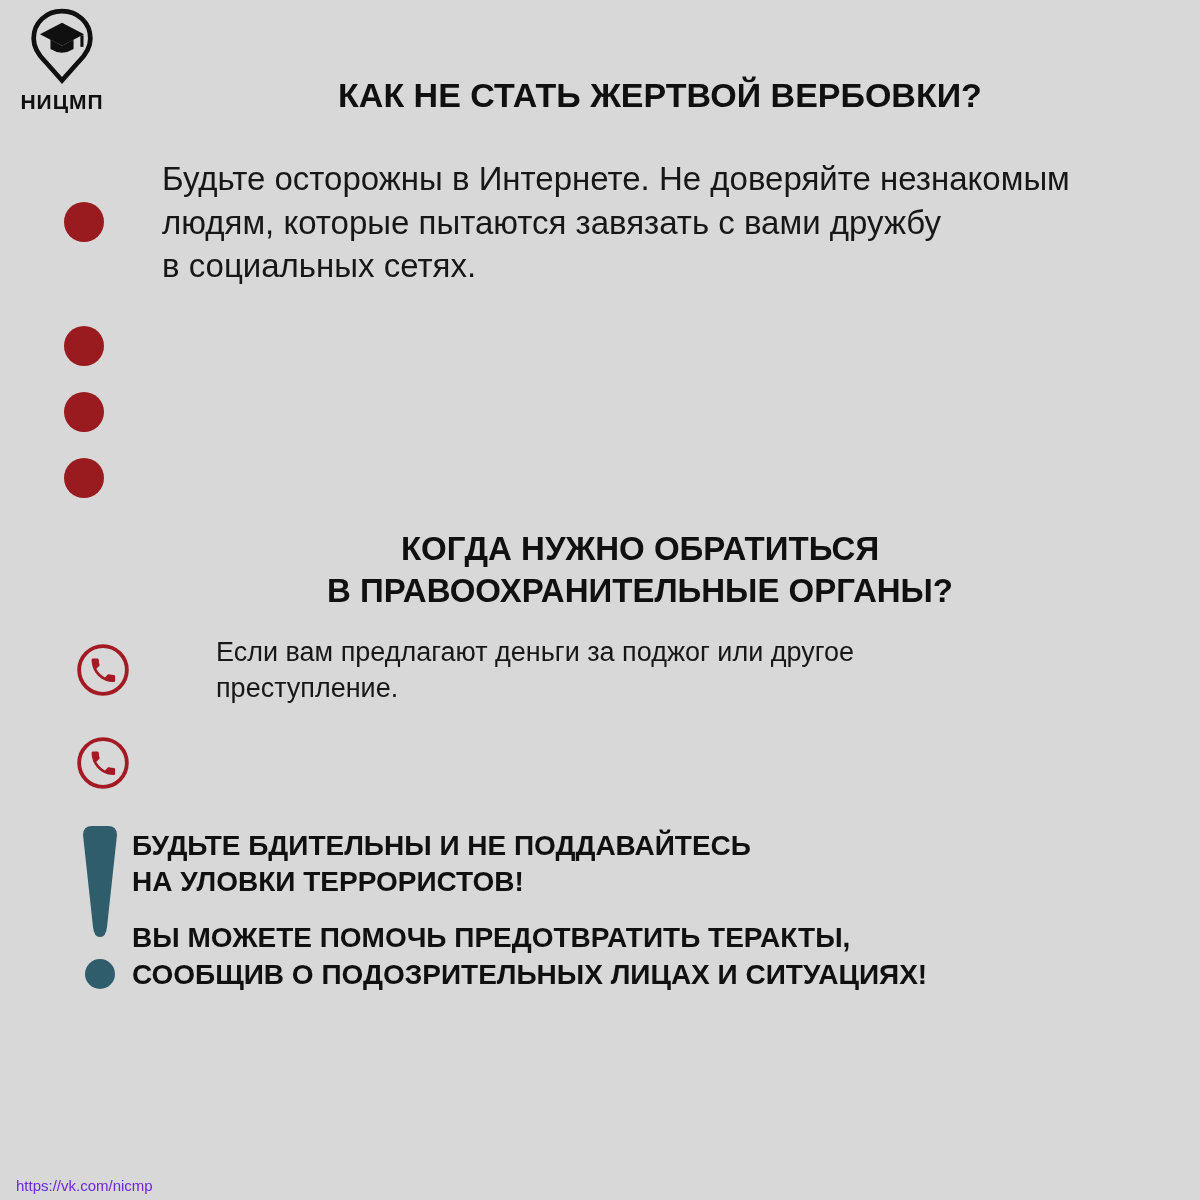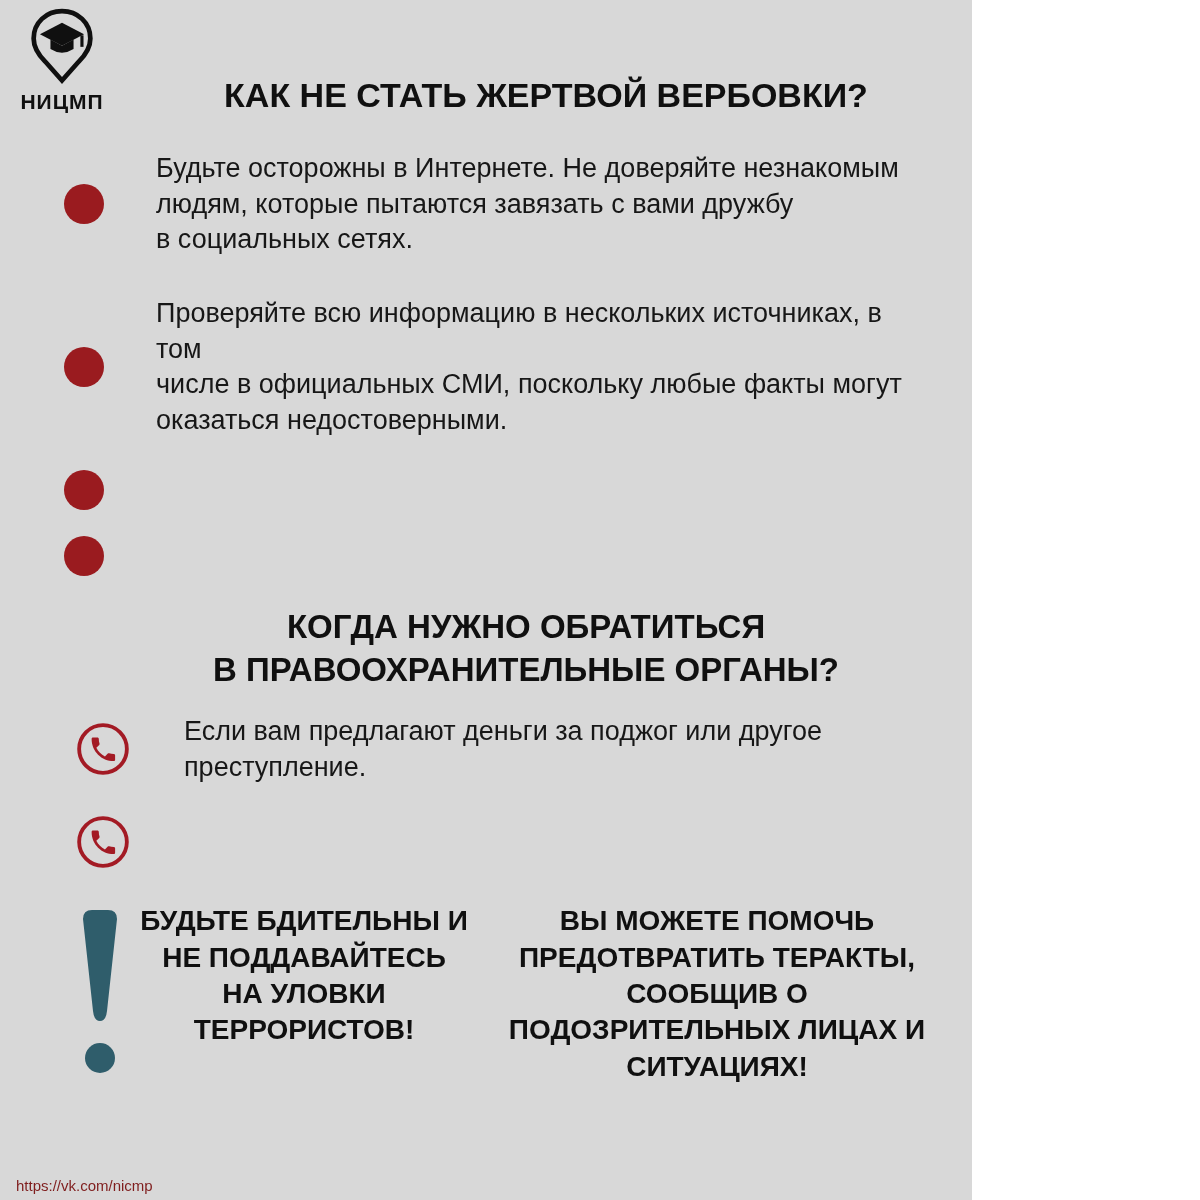--- a/index.html
+++ b/index.html
@@ -1,20 +1,20 @@
 <!DOCTYPE html>
 <html lang="ru"><head>
 <meta charset="utf-8">
 <style>
   html, body { margin: 0; padding: 0; }
   body { font-family: "Liberation Sans", "DejaVu Sans", sans-serif; }
 
   .poster {
     position: relative;
-    width: 972px;
+    width: 1200px;
     height: 1200px;
     background: #d8d8d8;
     color: #171717;
     overflow: hidden;
     box-sizing: border-box;
   }
 
   
   .logo {
     position: absolute;
@@ -52,22 +52,22 @@
   }
   .tip-row { display: flex; align-items: center; gap: 46px; }
   .bullet {
     flex: 0 0 auto;
     width: 40px;
     height: 40px;
     border-radius: 50%;
     background: #9a1b1f;
   }
   .tip-text {
-    margin: 6px;
-    font-size: 27px;
+    margin: 12px;
+    font-size: 33px;
     line-height: 1.32;
     white-space: pre-line;
   }
 
   
   .section-title {
     margin: 30px 0 0 0;
     padding: 0 40px 0 120px;
     text-align: center;
     font-size: 33px;
@@ -76,21 +76,21 @@
     white-space: pre-line;
     color: #101010;
   }
   .contacts {
     margin-top: 22px;
     padding: 0 40px 0 76px;
     display: flex;
     flex-direction: column;
     gap: 30px;
   }
-  .contact-row { display: flex; align-items: center; gap: 54px; }
+  .contact-row { display: flex; align-items: center; gap: 86px; }
   .phone-badge { flex: 0 0 auto; width: 54px; height: 54px; color: #a31a24; }
   .phone-badge svg { width: 54px; height: 54px; display: block; }
   .contact-text {
     margin: 0;
     font-size: 27px;
     line-height: 1.34;
     white-space: pre-line;
   }
 
   
@@ -98,40 +98,40 @@
     margin-top: 34px;
     padding: 0 34px 0 68px;
     display: flex;
     align-items: center;
   }
   .exclaim { flex: 0 0 auto; width: 64px; }
   .exclaim svg { width: 64px; height: 172px; display: block; }
   .warning-texts {
     flex: 1;
     display: flex;
-    flex-direction: row;
+    flex-direction: column;
     gap: 20px;
-    text-align: center;
+    text-align: left;
   }
   .warn-line {
     margin: 0;
     font-size: 28px;
     font-weight: bold;
     line-height: 1.3;
     white-space: pre-line;
     color: #101010;
   }
 
   
   .footer {
     position: absolute;
     left: 16px;
     bottom: 6px;
     font-size: 15px;
-    color: #7f1d1d;
+    color: #6d28d9;
   }
 </style>
 </head>
 <body>
 
 <div class="poster">
 
   <div class="logo">
     <svg class="logo-pin" viewBox="0 0 64 80" xmlns="http://www.w3.org/2000/svg" aria-hidden="true">
       <path d="M32 3 C17 3 5 14 5 29 c0 9 5 16 11 22 l16 18 16 -18 c6 -6 11 -13 11 -22 C59 14 47 3 32 3 Z" fill="none" stroke="#101010" stroke-width="4.5"></path>
@@ -146,23 +146,20 @@
 
   <div class="tips">
     <div class="tip-row">
       <span class="bullet"></span>
       <p class="tip-text">Будьте осторожны в Интернете. Не доверяйте незнакомым
 людям, которые пытаются завязать с вами дружбу
 в социальных сетях.</p>
     </div>
     <div class="tip-row">
       <span class="bullet"></span>
-      <p class="tip-text">Проверяйте всю информацию в нескольких источниках, в том
-числе в официальных СМИ, поскольку любые факты могут
-оказаться недостоверными.</p>
     </div>
     <div class="tip-row">
       <span class="bullet"></span>
     </div>
     <div class="tip-row">
       <span class="bullet"></span>
     </div>
   </div>
 
   <h2 class="section-title">КОГДА НУЖНО ОБРАТИТЬСЯ

